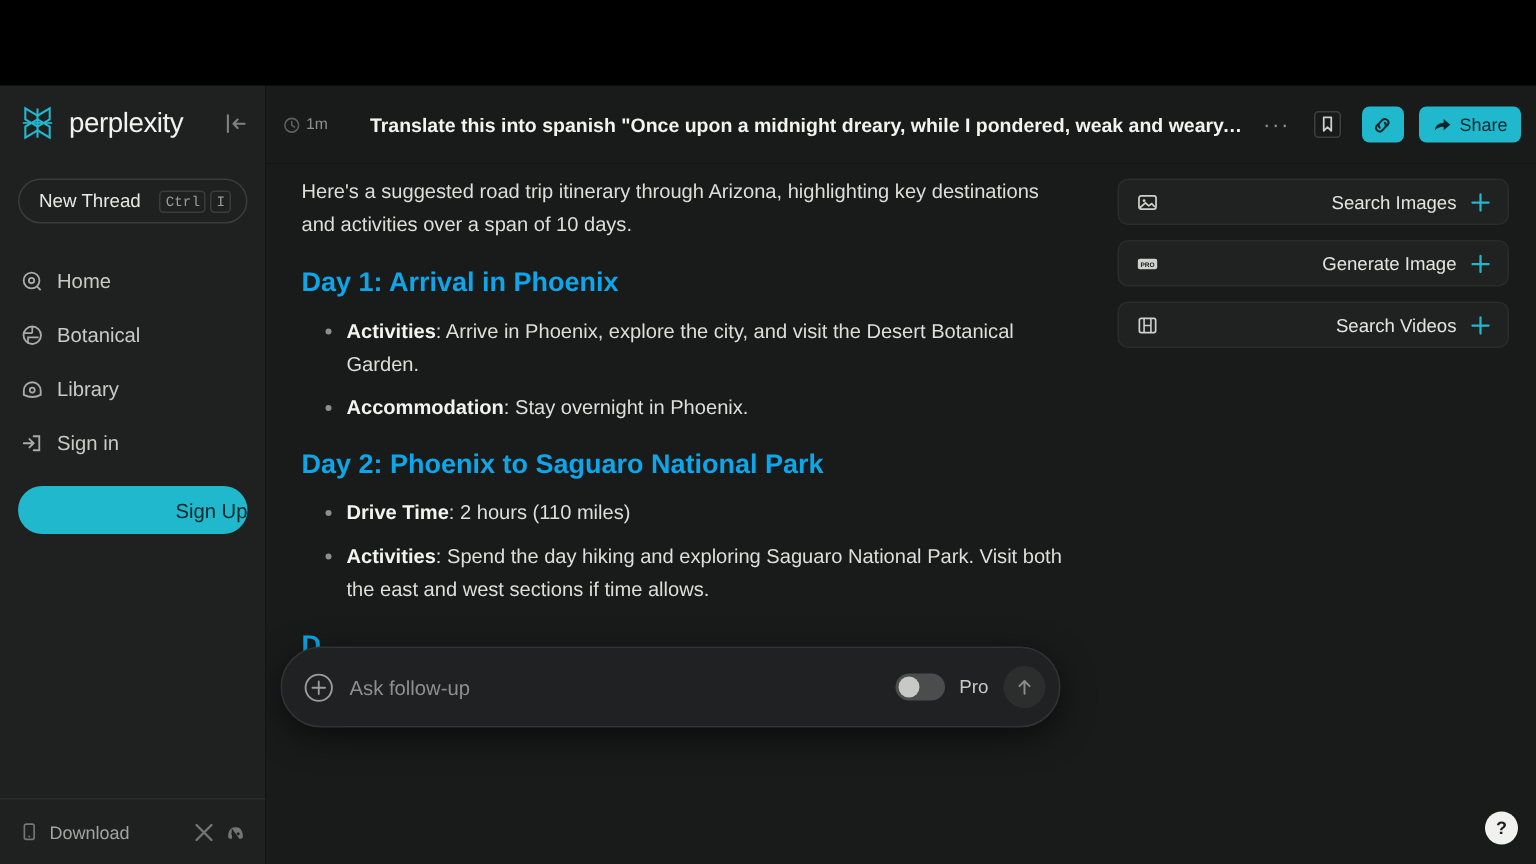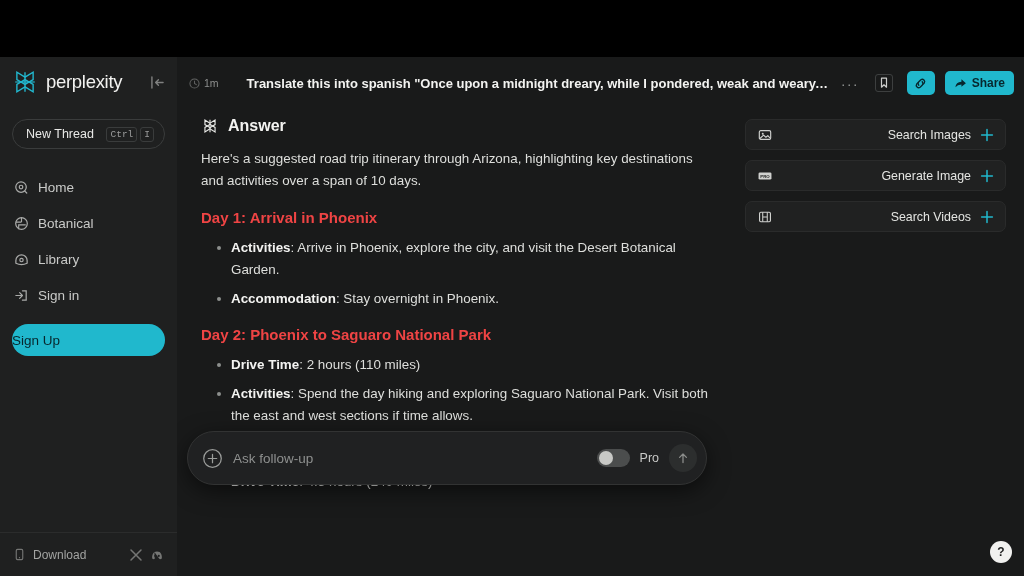--- a/index.html
+++ b/index.html
@@ -86,21 +86,21 @@
   .nav-item .nav-label {
     color: #c9cac8;
     font-size: 13.5px;
   }
 
   .signup-btn {
     margin: 11px 12px 0 12px;
     height: 32px;
     background: #20b8cd;
     border-radius: 17px;
-    display: flex; align-items: center; justify-content: flex-start;
+    display: flex; align-items: center; justify-content: flex-end;
     cursor: pointer;
   }
   .signup-label {
     color: #07272d;
     font-size: 13.5px;
     font-weight: 500;
   }
 
   .sidebar-footer {
     margin-top: auto;
@@ -150,21 +150,21 @@
     border-radius: 5px;
   }
   .share-btn {
     height: 24px;
     background: #20b8cd;
     border-radius: 5px;
     display: flex; align-items: center;
     gap: 5px;
     padding: 0 9px;
   }
-  .share-label { color: #07272d; font-size: 12px; font-weight: 700; }
+  .share-label { color: #07272d; font-size: 12px; font-weight: 400; }
 
   
   #main {
     position: absolute;
     left: 177px; top: 109px;
     width: 847px; height: 467px;
     background: #191a1a;
     display: flex;
     overflow: hidden;
   }
@@ -181,22 +181,22 @@
   .answer-title { color: #f3f3f1; font-size: 16px; font-weight: 700; }
 
   .para {
     color: #dedfdc;
     font-size: 13.4px;
     line-height: 22px;
     margin-bottom: 17px;
     max-width: 520px;
   }
   .day-head {
-    color: #ef4444;
-    font-size: 15px;
+    color: #0ea5e9;
+    font-size: 18px;
     font-weight: 700;
     margin-bottom: 11px;
   }
   ul.bullets { list-style: none; margin-bottom: 16px; }
   ul.bullets li {
     position: relative;
     padding-left: 30px;
     color: #dedfdc;
     font-size: 13.4px;
     line-height: 22px;
@@ -421,30 +421,20 @@
         <path d="M1.5 11 Q2 5.5 8 5.2 L8 2.5 L12.8 6.6 L8 10.6 L8 8 Q3.8 8 1.5 11 Z" fill="#07272d"></path>
       </svg>
       <span class="share-label">Share</span>
     </div>
   </div>
 
   <div id="main">
 
     <div id="answer-col">
 
-      <div class="answer-head">
-        <svg class="answer-ico" viewBox="0 0 32 32">
-          <g fill="none" stroke="#e9eae7" stroke-width="2">
-            <path d="M16 5 L16 27"></path>
-            <path d="M16 11 L7 5.5 L7 13.5 L16 19 L25 13.5 L25 5.5 L16 11 Z"></path>
-            <path d="M16 21 L7 26.5 L7 18.5 L16 13 L25 18.5 L25 26.5 L16 21 Z"></path>
-          </g>
-        </svg>
-        <span class="answer-title">Answer</span>
-      </div>
 
       <p class="para">Here's a suggested road trip itinerary through Arizona, highlighting key destinations and activities over a span of 10 days.</p>
 
       <h3 class="day-head">Day 1: Arrival in Phoenix</h3>
       <ul class="bullets">
         <li>
           <span class="b">Activities</span><span>: Arrive in Phoenix, explore the city, and visit the Desert Botanical Garden.</span>
         </li>
         <li>
           <span class="b">Accommodation</span><span>: Stay overnight in Phoenix.</span>

